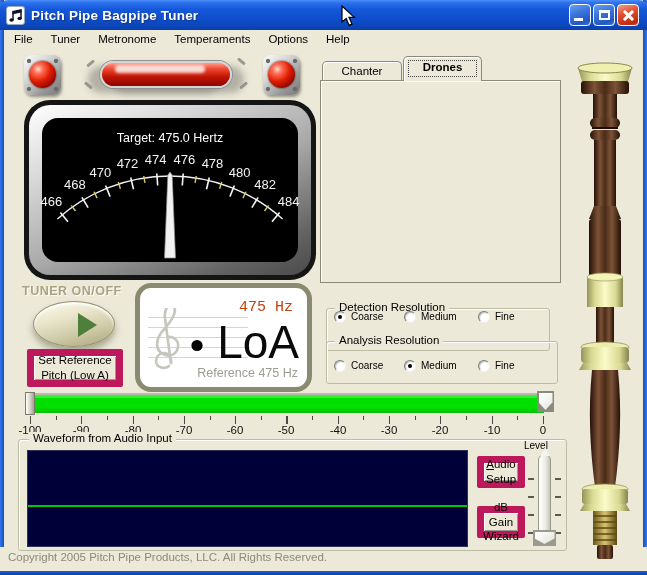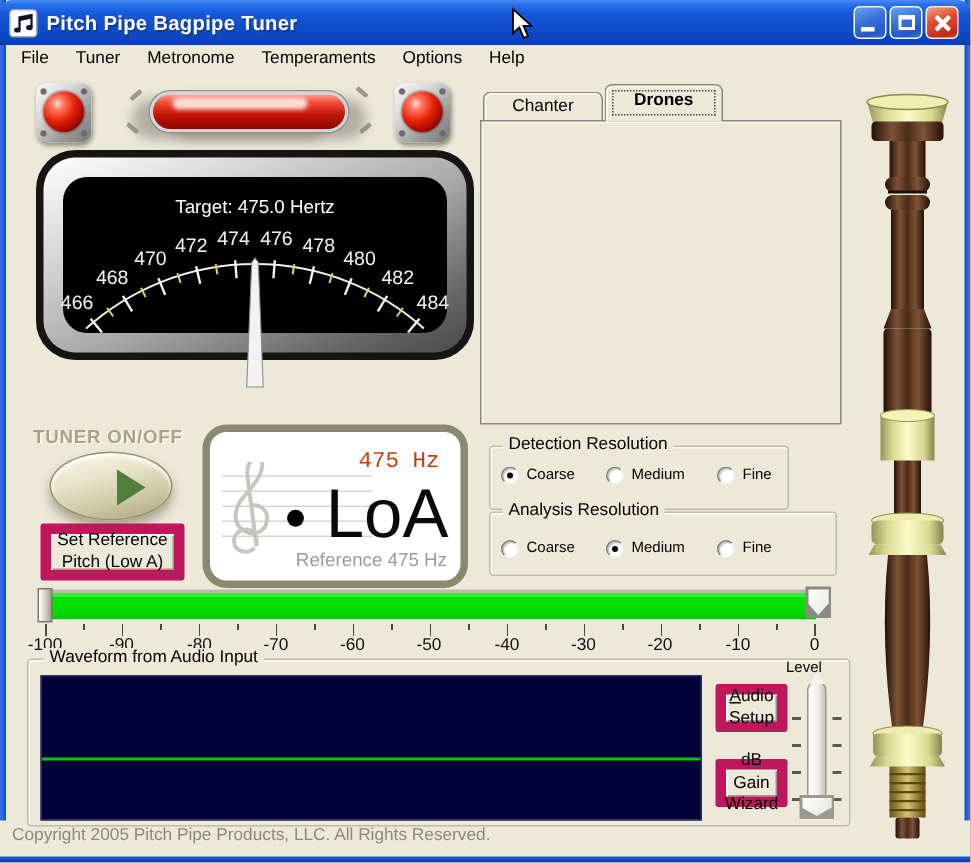--- a/index.html
+++ b/index.html
@@ -47,21 +47,21 @@
     box-shadow:0 0 2px #400; }
   #pill-light { position:absolute; left:100px; top:61px; width:132px; height:27px; border-radius:14px;
     border:2px solid #d4d4d4;
     background:linear-gradient(180deg,#ff9c8c 0%,#f04a32 25%,#c01404 60%,#8c0600 100%);
     box-shadow:0 0 0 1px #909090, -12px 5px 7px rgba(130,130,120,.55), 12px 5px 7px rgba(130,130,120,.55); }
   #pill-light::before { content:""; position:absolute; left:13px; top:2px; width:90px; height:8px; border-radius:5px;
     background:rgba(255,255,255,.8); filter:blur(1.5px); }
   .slash { position:absolute; width:9px; height:2.5px; background:#9a9a92; border-radius:1px; }
 
   
-  #meter-outer { position:absolute; left:24px; top:100px; width:292px; height:140px; border-radius:26px; background:#151515; }
+  #meter-outer { position:absolute; left:24px; top:100px; width:292px; height:180px; border-radius:26px; background:#151515; }
   #meter-frame { position:absolute; left:5px; top:5px; right:5px; bottom:5px; border-radius:21px;
     background:linear-gradient(155deg,#ffffff 0%,#d9d9d9 25%,#a8a8a8 55%,#636363 85%,#4a4a4a 100%); }
   #meter-face { position:absolute; left:13px; top:13px; right:13px; bottom:13px; border-radius:16px; background:#000; }
   #meter-svg { position:absolute; left:0; top:0; }
   .mlbl { fill:#f2f2f2; font-size:13px; font-family:"Liberation Sans",sans-serif; text-anchor:middle; }
   .tick-major { stroke:#f5f5f5; stroke-width:1.6; }
   .tick-minor { stroke:#d9c96a; stroke-width:1.4; }
   #target-text { fill:#fff; font-size:12.5px; text-anchor:middle; font-family:"Liberation Sans",sans-serif; }
 
   
@@ -262,21 +262,21 @@
   <div class="groupbox" style="left:337px;top:101px;width:194px;height:124px">
     <span class="group-label">Detection Mode</span>
   </div>
   <span class="radio sel" style="left:364px;top:127px"></span>
   <span class="rlabel" style="left:382px;top:127px">Automatic</span>
   <span class="radio" style="left:364px;top:160px"></span>
   <span class="rlabel" style="left:382px;top:160px">Tenor Drone</span>
   <span class="radio" style="left:364px;top:193px"></span>
   <span class="rlabel" style="left:382px;top:193px">Bass Drone</span>
 
-  <div class="groupbox" style="left:326px;top:297px;width:200px;height:43px">
+  <div class="groupbox" style="left:326px;top:308px;width:224px;height:43px">
     <span class="group-label">Detection Resolution</span>
   </div>
   <span class="radio sel" style="left:334px;top:311px"></span>
   <span class="rlabel" style="left:351px;top:311px">Coarse</span>
   <span class="radio" style="left:404px;top:311px"></span>
   <span class="rlabel" style="left:421px;top:311px">Medium</span>
   <span class="radio" style="left:478px;top:311px"></span>
   <span class="rlabel" style="left:495px;top:311px">Fine</span>
 
   <div class="groupbox" style="left:326px;top:341px;width:232px;height:43px">

